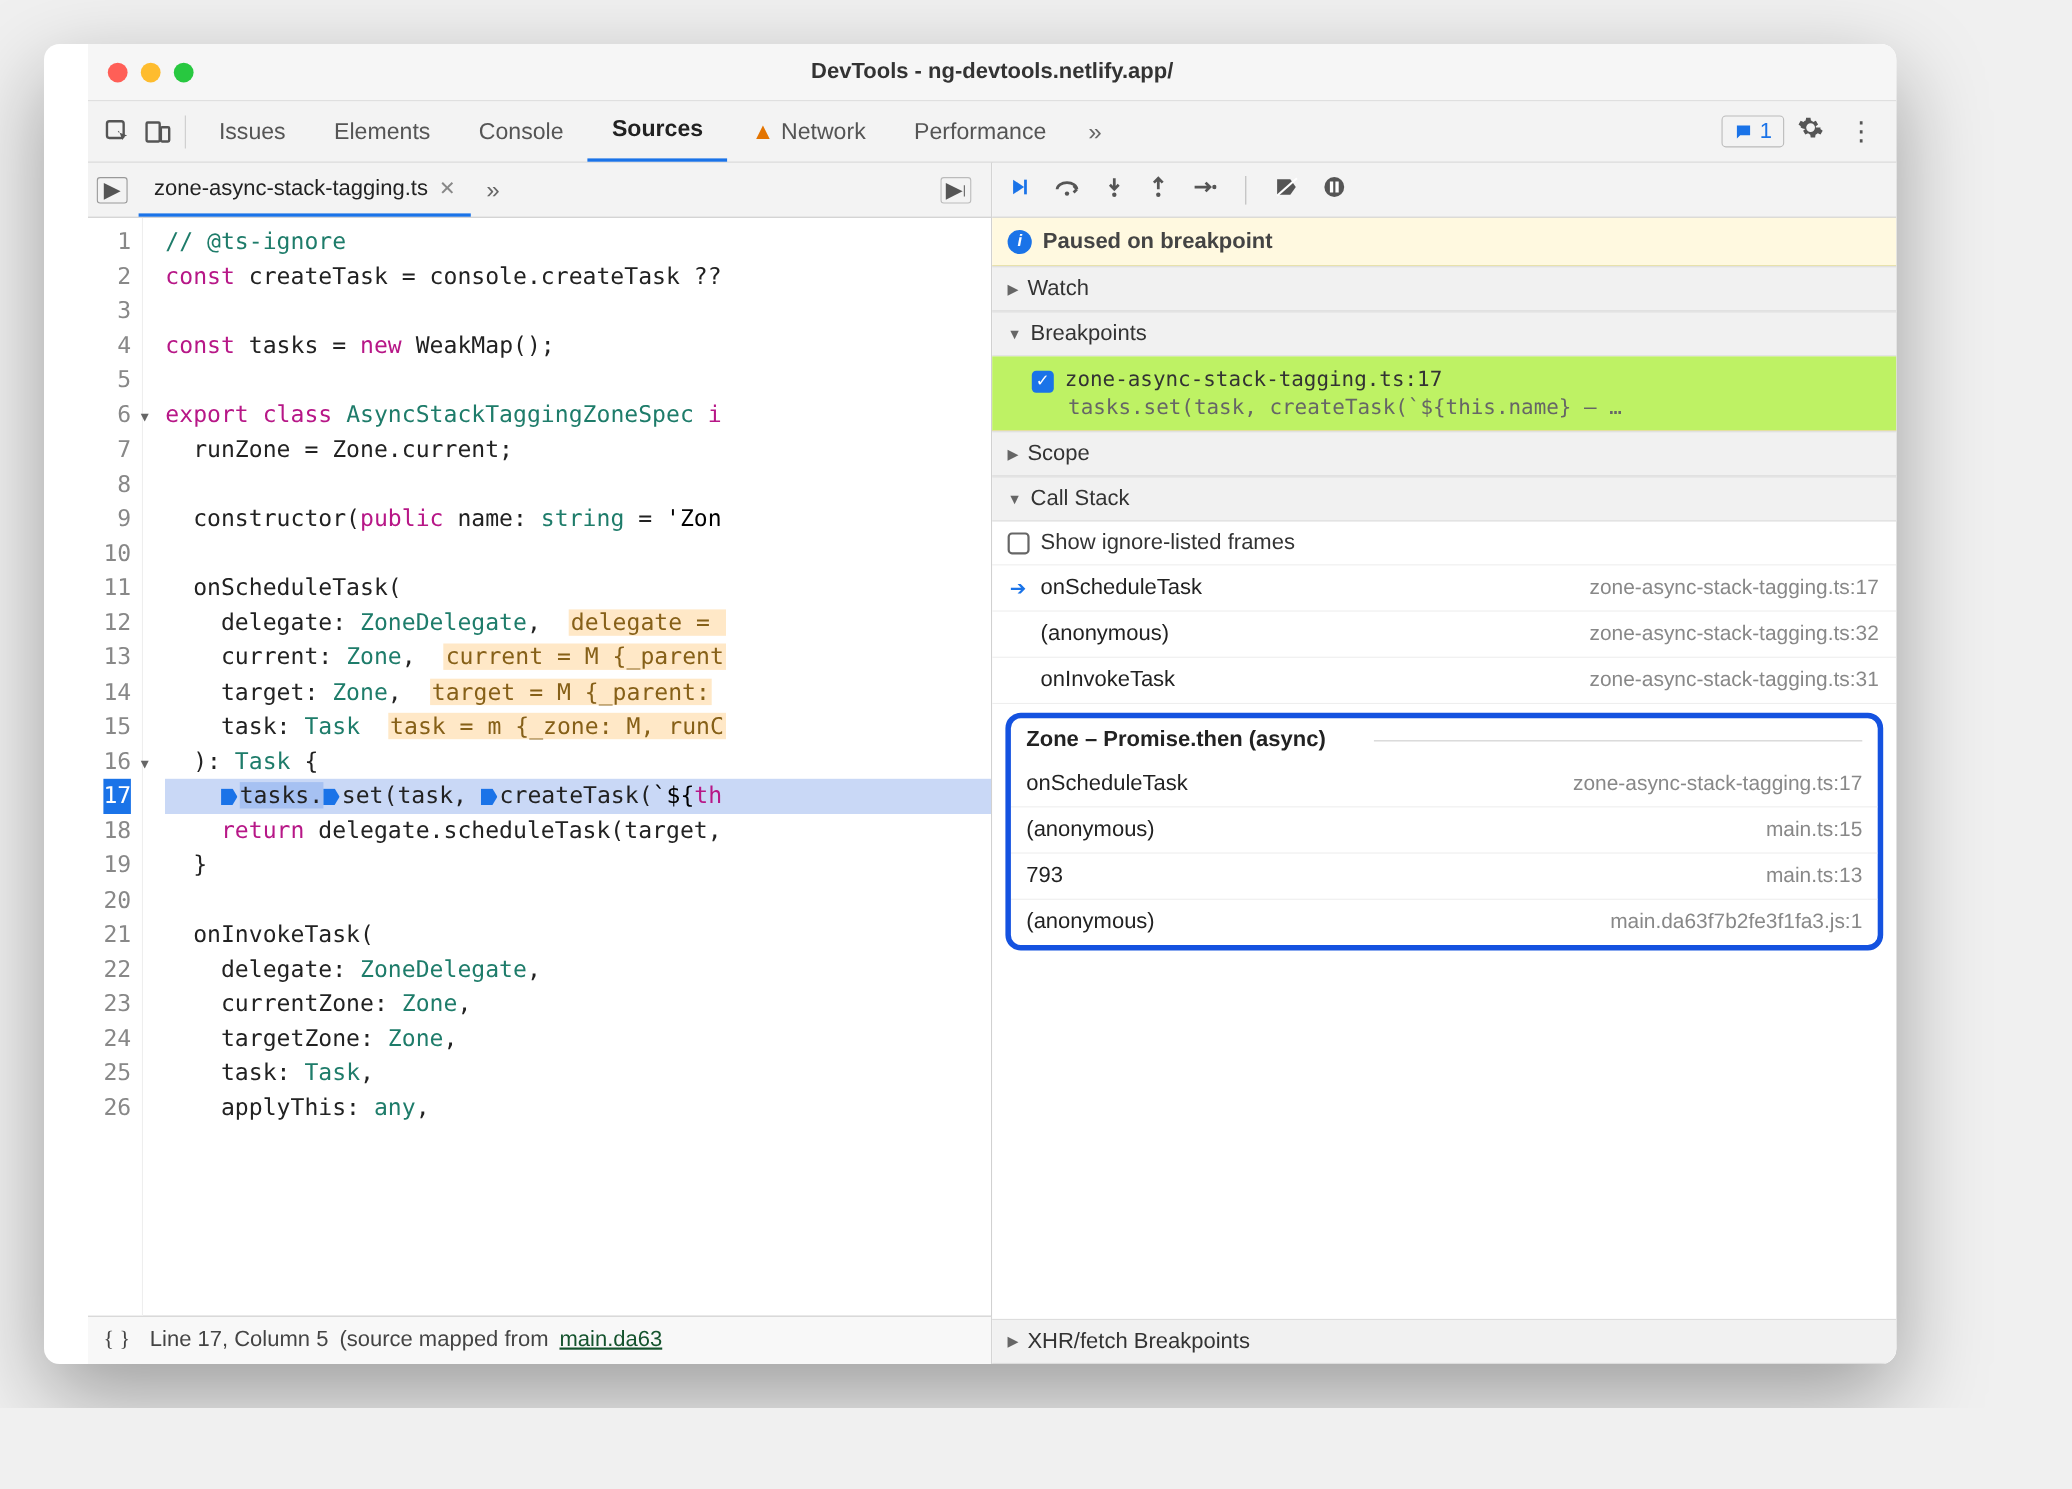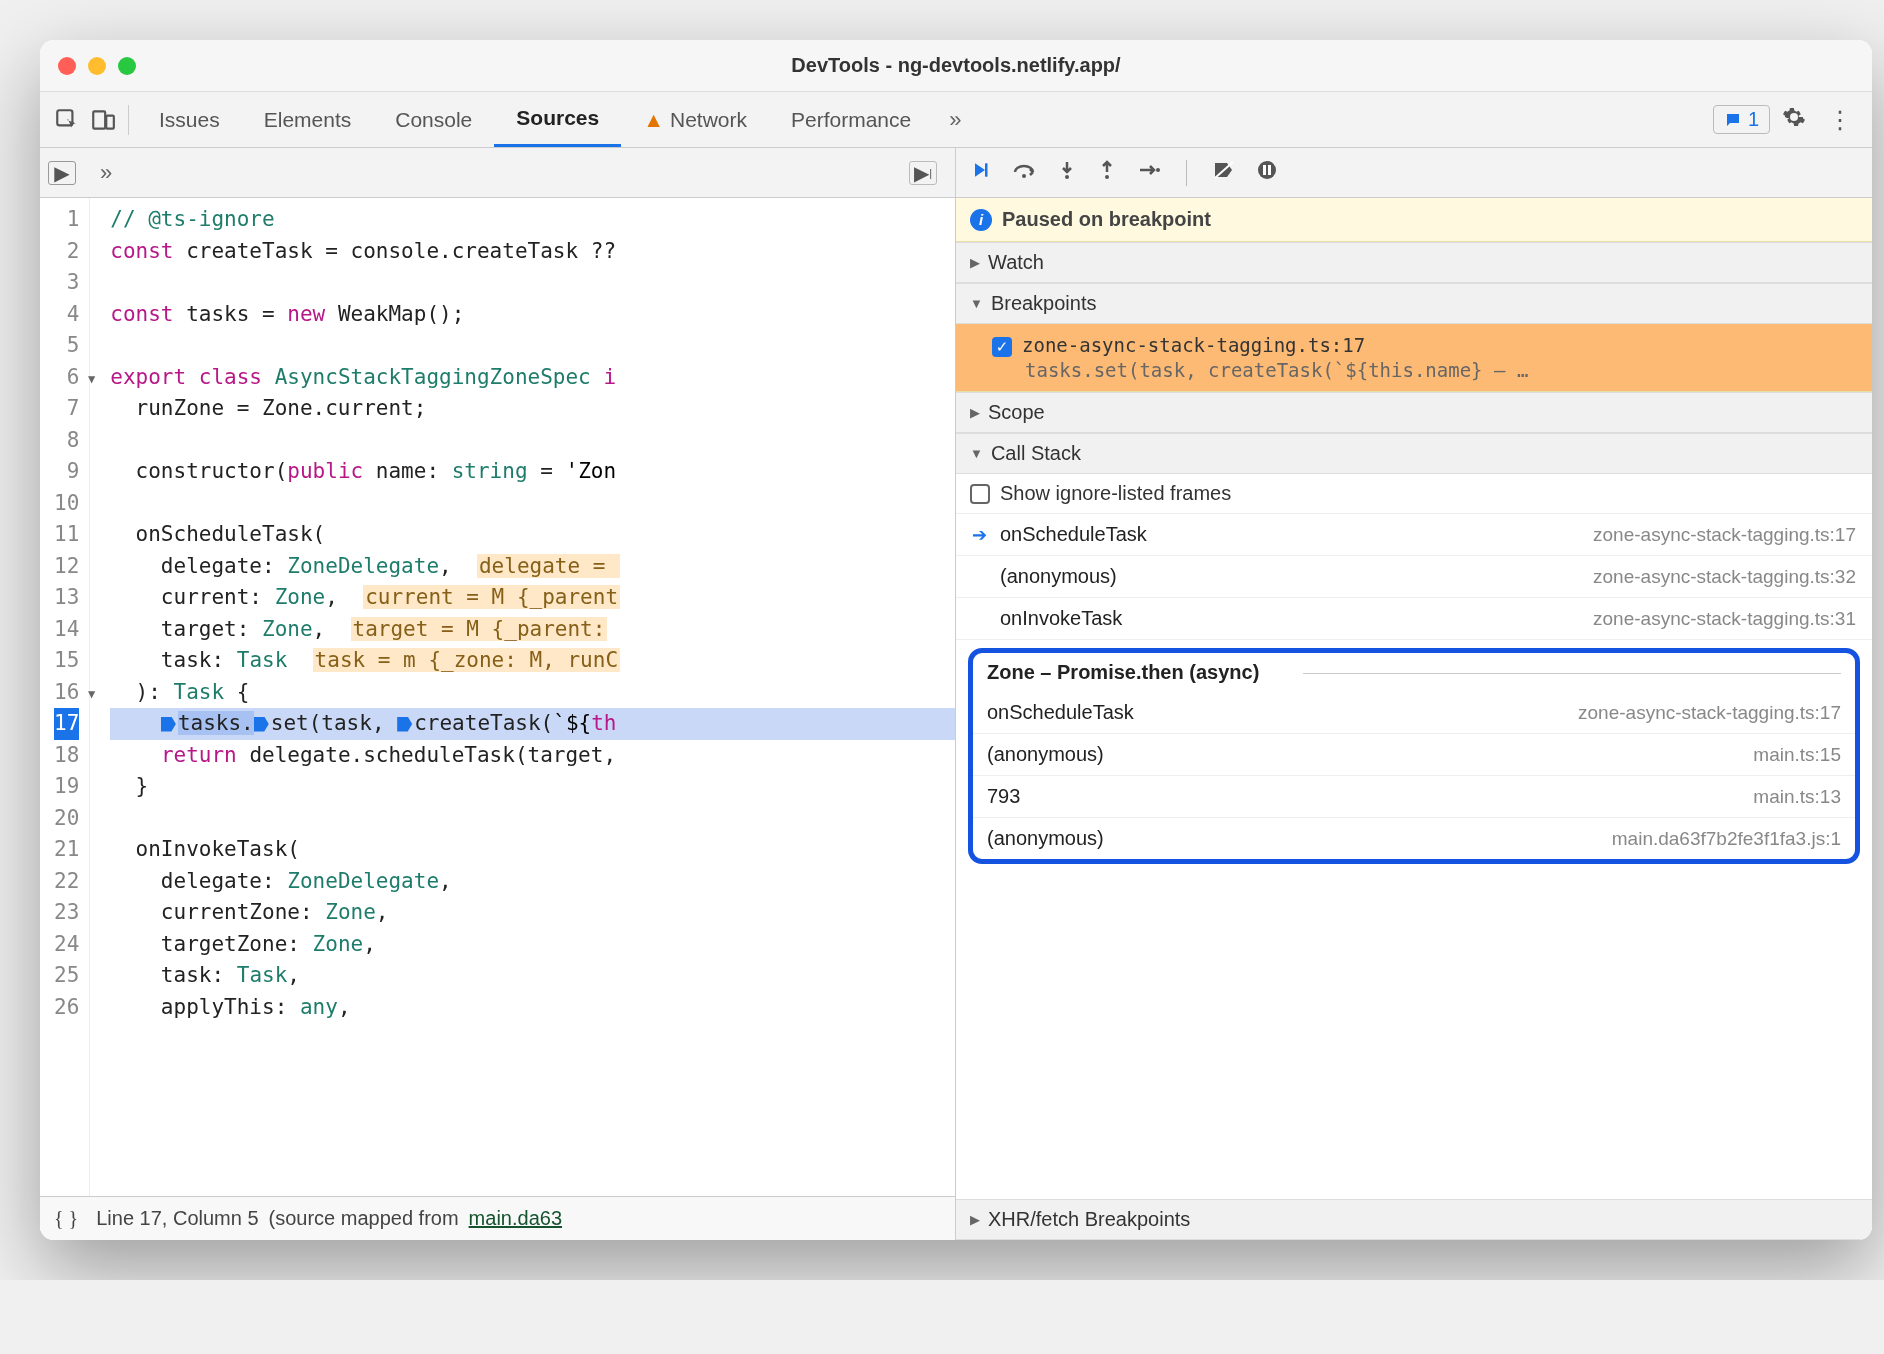--- a/index.html
+++ b/index.html
@@ -3,28 +3,29 @@
 <meta charset="utf-8">
 <style>
   * { box-sizing: border-box; margin: 0; padding: 0; }
   body {
     font-family: -apple-system, BlinkMacSystemFont, "Segoe UI", Helvetica, Arial, sans-serif;
     background: #f0f0f0;
     padding: 40px;
     font-size: 20px;
   }
   .window {
-    width: 1832px;
+    width: 1684px;
     height: 1200px;
     background: #fff;
     border-radius: 14px;
     box-shadow: 0 30px 80px rgba(0,0,0,0.35);
     overflow: hidden;
     display: flex;
     flex-direction: column;
+    padding-left: 40px;
   }
   .titlebar {
     height: 52px;
     display: flex;
     align-items: center;
     position: relative;
     background: #f6f6f6;
     border-bottom: 1px solid #ddd;
     flex-shrink: 0;
   }
@@ -97,21 +98,21 @@
   .statusbar .sm-link { text-decoration:underline; color:#14532d; }
   
   .right-pane { width:50%; display:flex; flex-direction:column; background:#fff; }
   .dbg-toolbar { height:50px; border-bottom:1px solid #ccc; background:#f3f3f3; display:flex; align-items:center; padding:0 14px; gap:22px; color:#555; }
   .dbg-toolbar .resume { color:#1a73e8; font-size:22px; }
   .dbg-toolbar .sep { width:1px; height:26px; background:#bbb; margin:0 4px; }
   .paused-bar { background:#fff9e0; border-bottom:1px solid #e6dfa7; padding:10px 14px; display:flex; align-items:center; gap:10px; color:#444; font-weight:600; }
   .info-icon { width:22px; height:22px; border-radius:50%; background:#1a73e8; color:#fff; display:flex; align-items:center; justify-content:center; font-size:15px; font-style:italic; font-weight:700; }
   .section-head { background:#f1f1f1; border-top:1px solid #ddd; border-bottom:1px solid #ddd; padding:8px 14px; display:flex; align-items:center; gap:8px; color:#333; font-size:20px; }
   .tri { font-size:13px; color:#666; }
-  .bp-entry { background:#fdba74; padding:10px 14px 10px 36px; border-bottom:1px solid #e6dfa7; font-family: Menlo, monospace; font-size:19px; color:#333; }
+  .bp-entry { background:#bef264; padding:10px 14px 10px 36px; border-bottom:1px solid #e6dfa7; font-family: Menlo, monospace; font-size:19px; color:#333; }
   .bp-entry .chk { display:inline-block; width:20px; height:20px; background:#1a73e8; border-radius:4px; color:#fff; text-align:center; line-height:20px; font-size:15px; margin-right:10px; font-family:-apple-system; }
   .bp-entry .bp-code { display:block; padding-left:33px; padding-top:2px; color:#666; }
   .cs-opts { padding:8px 14px; display:flex; align-items:center; gap:10px; border-bottom:1px solid #eee; color:#333; }
   .cs-opts .cb { width:20px; height:20px; border:2px solid #666; border-radius:4px; }
   .cs-list { flex:1; overflow:auto; }
   .cs-row { display:flex; align-items:center; padding:9px 16px; border-bottom:1px solid #eee; gap:10px; }
   .cs-row .arrow { color:#1a73e8; font-size:18px; width:18px; }
   .cs-row .fn { flex:1; color:#222; }
   .cs-row .loc { color:#888; font-size:19px; }
   .async-block { margin:8px 12px; border:5px solid #1452e0; border-radius:14px; overflow:hidden; }
@@ -171,20 +172,24 @@
           <path d="M12 8a4 4 0 100 8 4 4 0 000-8zm9 4a7 7 0 01-.1 1.2l2.1 1.6-2 3.4-2.5-1a7 7 0 01-2 1.2l-.4 2.6h-4l-.4-2.6a7 7 0 01-2-1.2l-2.5 1-2-3.4 2.1-1.6A7 7 0 013 12a7 7 0 01.1-1.2L1 9.2l2-3.4 2.5 1a7 7 0 012-1.2L7.9 3h4l.4 2.6a7 7 0 012 1.2l2.5-1 2 3.4-2.1 1.6c.1.4.1.8.1 1.2z"></path>
         </svg>
     </div>
     <div class="kebab">⋮</div>
   </div>
 
   <div class="body">
     <div class="left-pane">
       <div class="file-tabs">
         <div class="play-icon">▶</div>
+        <div class="file-tab">
+          <span>zone-async-stack-tagging.ts</span>
+          <span class="close">✕</span>
+        </div>
         <div class="overflow">»</div>
         <div class="right">
           <div class="play-icon" style="border-color:#bbb">▶<span style="font-size:11px">|</span></div>
         </div>
       </div>
 
       <div class="editor">
         <div class="gutter" id="gutter">
             <span class="ln">1</span>
             <span class="ln">2</span>

